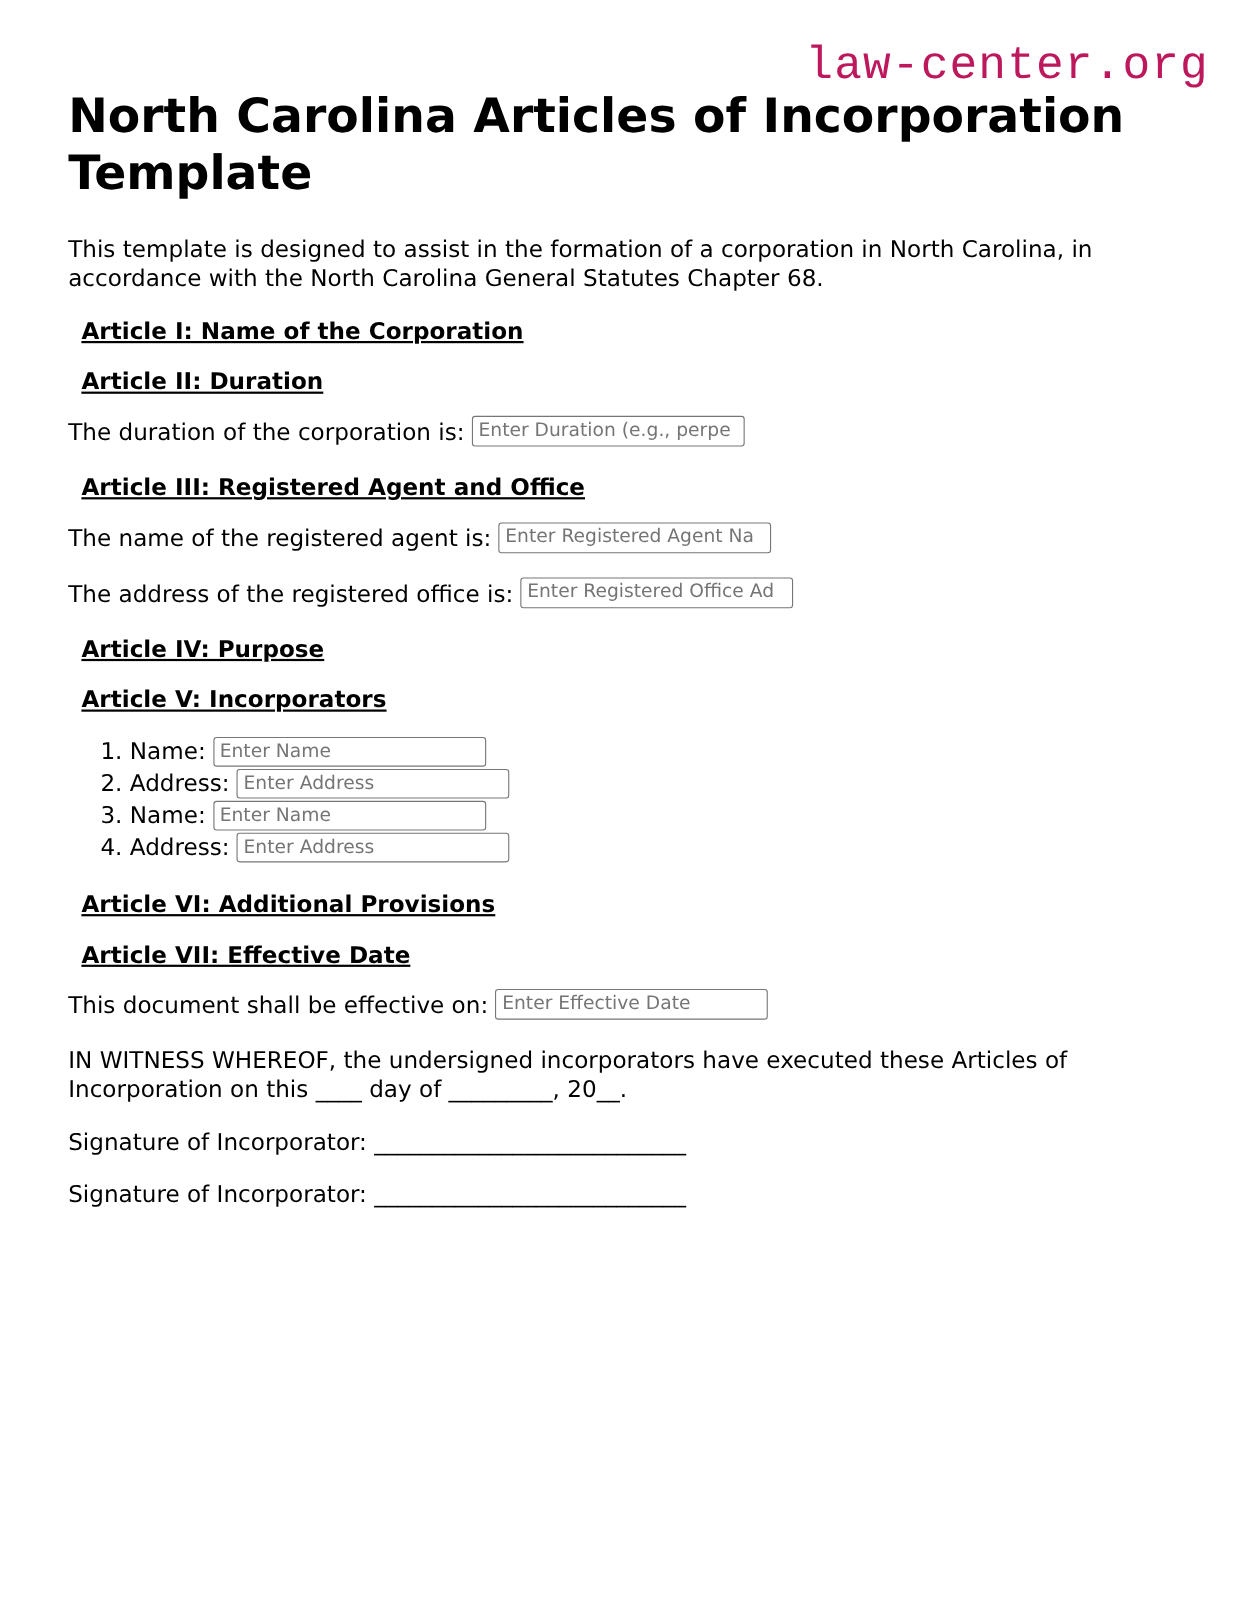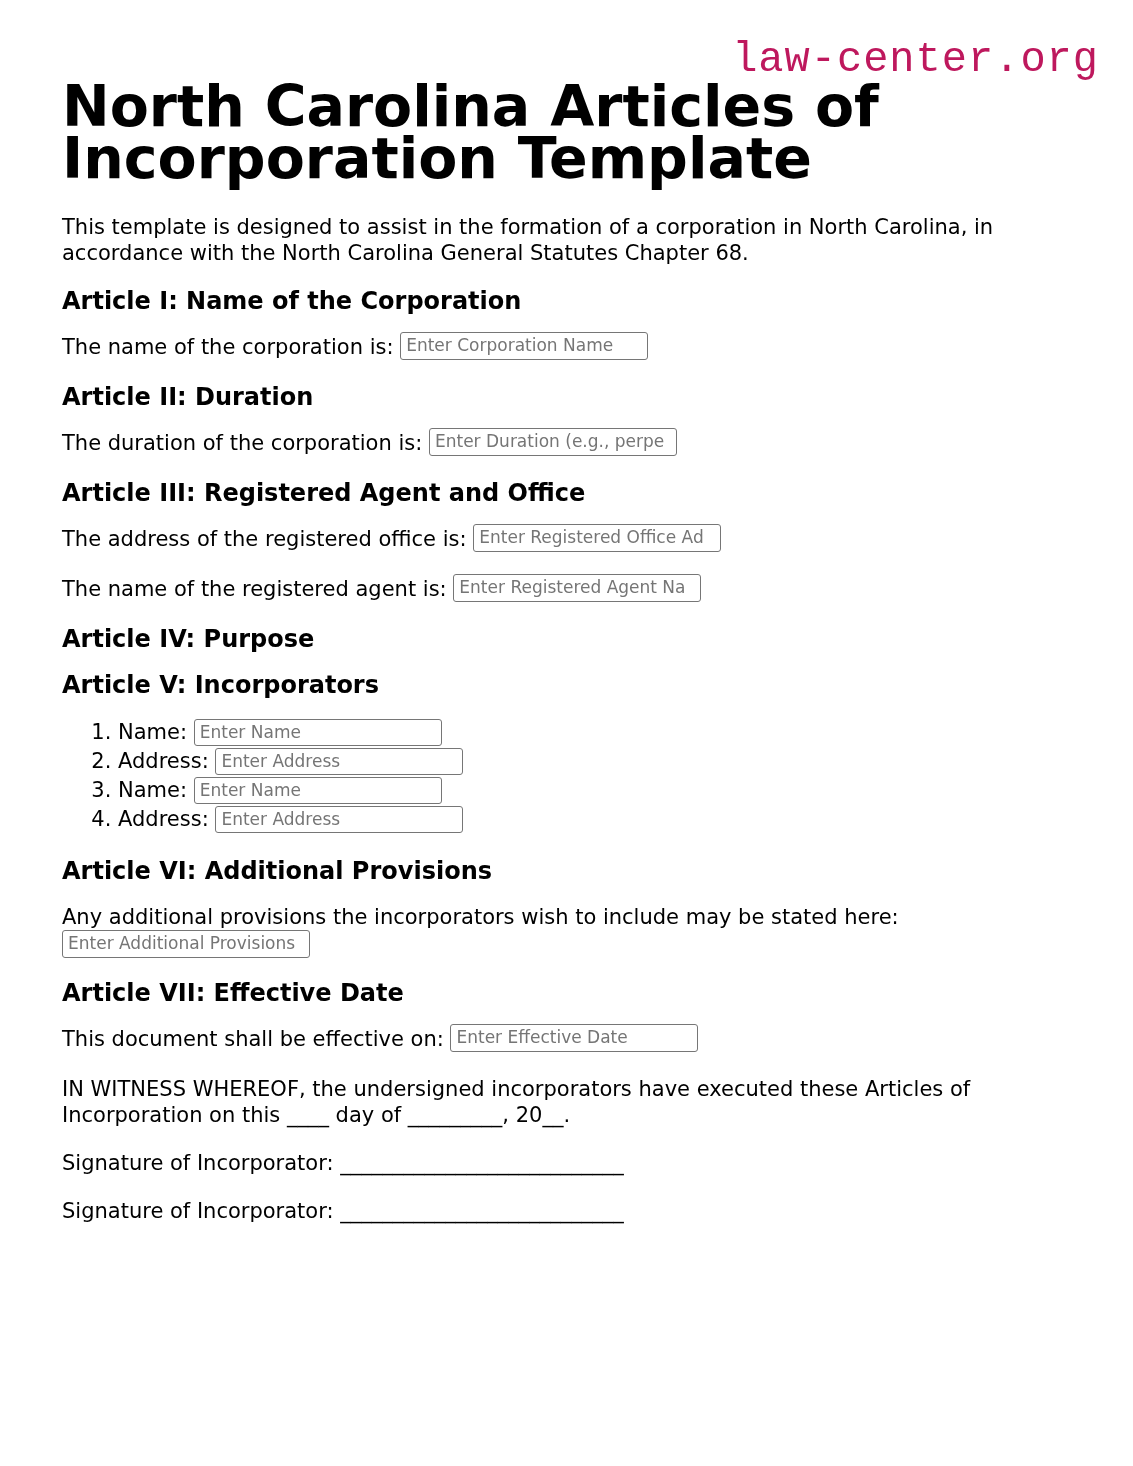--- a/index.html
+++ b/index.html
@@ -8,25 +8,25 @@
       font-family: "DejaVu Sans", sans-serif; color: #000;
     }
     .watermark {
       position: absolute; right: 34px; top: 36px;
       font-family: "Liberation Mono", "DejaVu Sans Mono", monospace;
       font-size: 42px; color: #be185d; letter-spacing: 1px; line-height: 48px;
     }
     .page { position: absolute; left: 62px; top: 80px; width: 1010px; }
     h1 {
       font-family: "DejaVu Sans", sans-serif; font-weight: bold;
-      font-size: 57px; line-height: 52px; margin: 0 0 30px 0;
+      font-size: 43px; line-height: 52px; margin: 0 0 30px 0;
     }
     p { font-size: 21px; line-height: 26px; margin: 0; }
     .intro { margin-bottom: 22px; }
-    h3 { font-size: 24px; font-weight: bold; margin: 0 0 20px 0; line-height: 26px; }
+    h3 { font-size: 21px; font-weight: bold; margin: 0 0 20px 12px; line-height: 26px; text-decoration: underline; }
     .row { margin-bottom: 22px; }
     .field {
       display: inline-block; vertical-align: middle;
       width: 248px; height: 28px; box-sizing: border-box;
       border: 1.5px solid #767676; border-radius: 3px;
       font-family: "DejaVu Sans", sans-serif; font-size: 17px;
       color: #757575; padding: 0 5px; line-height: 25px;
       white-space: nowrap; overflow: hidden; background: #fff;
       position: relative; top: -2px;
     }
@@ -39,39 +39,35 @@
 <body>
 
 <div class="watermark">law-center.org</div>
 
 <div class="page">
   <h1>North Carolina Articles of Incorporation Template</h1>
 
   <p class="intro">This template is designed to assist in the formation of a corporation in North Carolina, in accordance with the North Carolina General Statutes Chapter 68.</p>
 
   <h3>Article I: Name of the Corporation</h3>
-  <p class="row">
-    <span>The name of the corporation is:</span>
-    <span class="field">Enter Corporation Name</span>
-  </p>
 
   <h3>Article II: Duration</h3>
   <p class="row">
     <span>The duration of the corporation is:</span>
     <span class="field">Enter Duration (e.g., perpe</span>
   </p>
 
   <h3>Article III: Registered Agent and Office</h3>
   <p class="row">
+    <span>The name of the registered agent is:</span>
+    <span class="field">Enter Registered Agent Na</span>
+  </p>
+  <p class="row">
     <span>The address of the registered office is:</span>
     <span class="field">Enter Registered Office Ad</span>
-  </p>
-  <p class="row">
-    <span>The name of the registered agent is:</span>
-    <span class="field">Enter Registered Agent Na</span>
   </p>
 
   <h3>Article IV: Purpose</h3>
 
   <h3>Article V: Incorporators</h3>
   <ol>
     <li>
       <span>Name:</span>
       <span class="field">Enter Name</span>
     </li>
@@ -83,24 +79,20 @@
       <span>Name:</span>
       <span class="field">Enter Name</span>
     </li>
     <li>
       <span>Address:</span>
       <span class="field">Enter Address</span>
     </li>
   </ol>
 
   <h3>Article VI: Additional Provisions</h3>
-  <div class="row">
-    <p>Any additional provisions the incorporators wish to include may be stated here:</p>
-    <span class="field block-field">Enter Additional Provisions</span>
-  </div>
 
   <h3>Article VII: Effective Date</h3>
   <p class="row">
     <span>This document shall be effective on:</span>
     <span class="field">Enter Effective Date</span>
   </p>
 
   <p class="row">IN WITNESS WHEREOF, the undersigned incorporators have executed these Articles of Incorporation on this ____ day of _________, 20__.</p>
   <p class="row">Signature of Incorporator: ___________________________</p>
   <p class="row">Signature of Incorporator: ___________________________</p>

